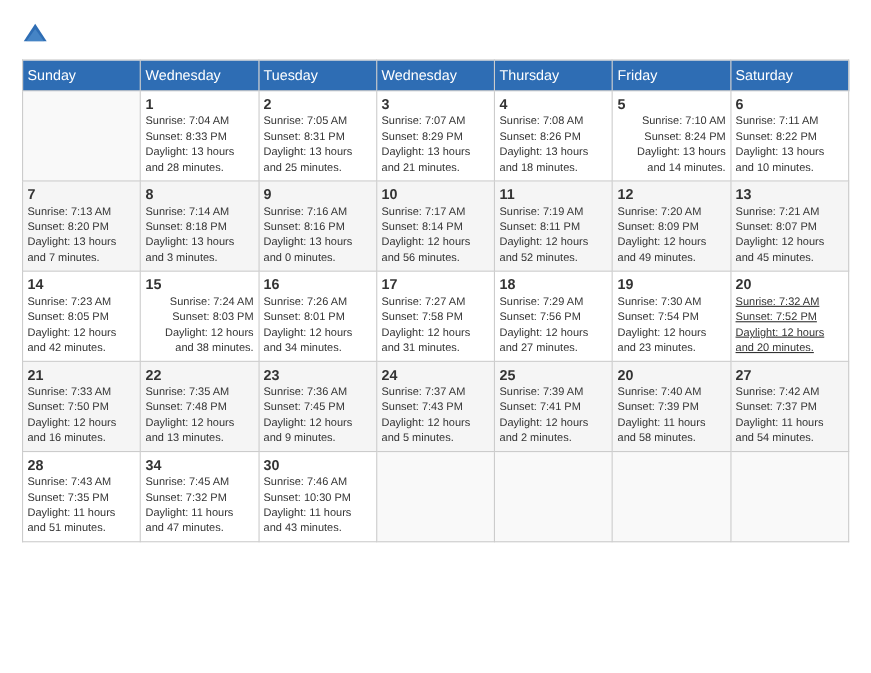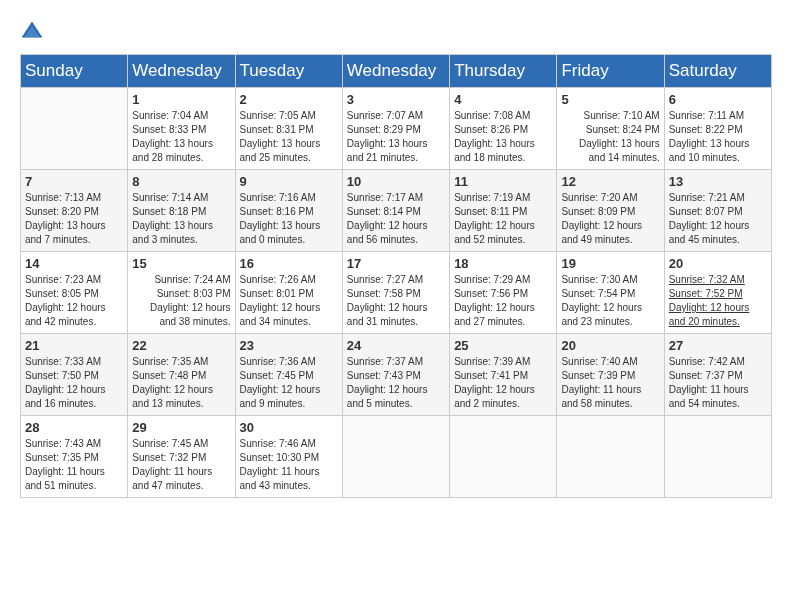--- a/index.html
+++ b/index.html
@@ -52,21 +52,21 @@
     table {
       width: 100%;
       border-collapse: collapse;
       font-size: 11px;
     }
     thead tr th {
       background-color: #2e6db4;
       color: #fff;
       padding: 6px 4px;
       text-align: left;
-      font-size: 17px;
+      font-size: 13px;
       font-weight: normal;
       border: 1px solid #ccc;
     }
     tbody tr td {
       border: 1px solid #ccc;
       vertical-align: top;
       padding: 4px;
       width: 107px;
       min-height: 80px;
     }
@@ -328,21 +328,21 @@
       </tr>
       <tr>
         <td>
           <span class="day-number">28</span>
           <div class="day-info" style="white-space: pre-line;">Sunrise: 7:43 AM
 Sunset: 7:35 PM
 Daylight: 11 hours
 and 51 minutes.</div>
         </td>
         <td>
-          <span class="day-number">29</span>
+          <span class="day-number">34</span>
           <div class="day-info" style="white-space: pre-line;">Sunrise: 7:45 AM
 Sunset: 7:32 PM
 Daylight: 11 hours
 and 47 minutes.</div>
         </td>
         <td>
           <span class="day-number">30</span>
           <div class="day-info" style="white-space: pre-line;">Sunrise: 7:46 AM
 Sunset: 10:30 PM
 Daylight: 11 hours

